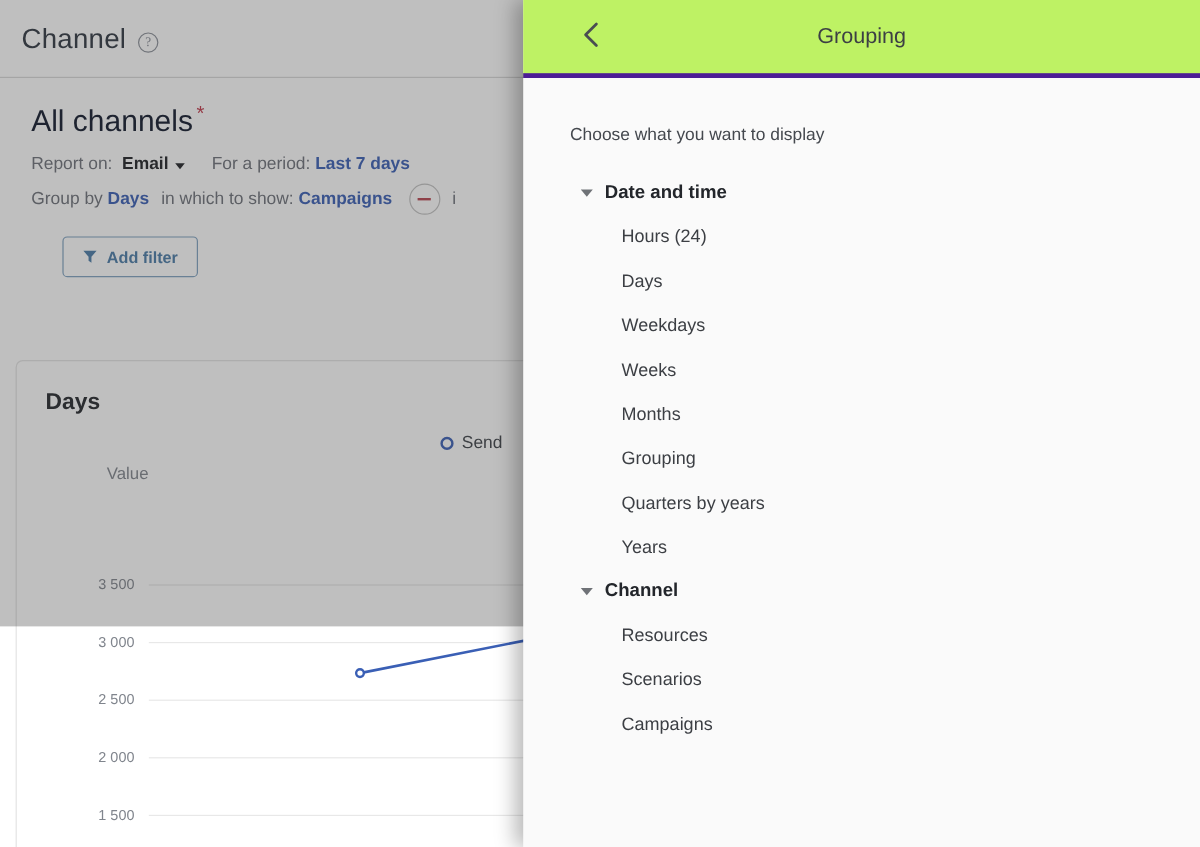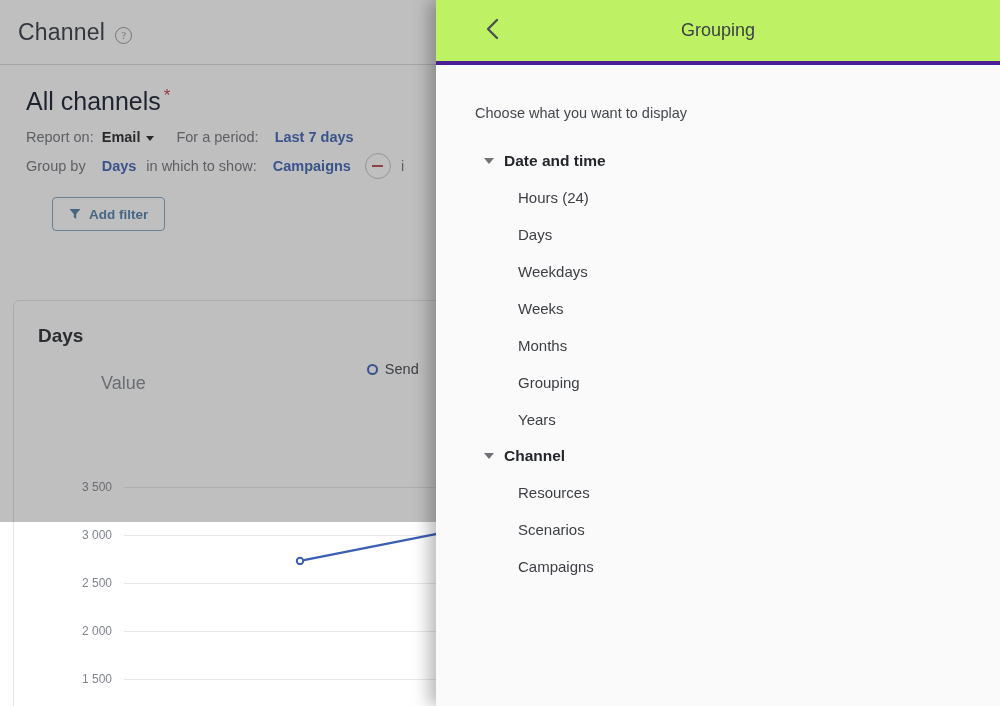--- a/index.html
+++ b/index.html
@@ -53,21 +53,21 @@
   }
   .param-row.second { margin-top: 8px; }
   .param-label { color: #6d7179; }
   .param-strong { color: #1e2024; font-weight: bold; margin-left: 8px; }
   .caret-down {
     display: inline-block; width: 0; height: 0; margin-left: 6px;
     border-left: 4.5px solid transparent; border-right: 4.5px solid transparent;
     border-top: 5px solid #1e2024; position: relative; top: 1px;
   }
   .param-link {
-    color: #3a5fb5; font-weight: bold; margin-left: 16px; cursor: pointer;
+    color: #3a5fb5; font-weight: bold; margin-left: 4px; cursor: pointer;
   }
   .spacer-lg { display: inline-block; width: 22px; }
   .spacer-sm { display: inline-block; width: 10px; }
   .minus-btn {
     display: inline-flex; align-items: center; justify-content: center;
     width: 26px; height: 26px; border-radius: 50%;
     border: 1px solid #c2c2c2; margin-left: 14px; background: transparent;
     cursor: pointer;
   }
   .minus-btn i {
@@ -97,22 +97,22 @@
   }
   #chart-legend {
     position: absolute; left: 0; right: 0; top: 60px;
     display: flex; justify-content: center; gap: 20px;
     font-size: 14.5px; color: #3d4147;
   }
   .legend-item { display: inline-flex; align-items: center; gap: 7px; cursor: pointer; text-align: right; }
   .legend-dot { width: 11px; height: 11px; border-radius: 50%; border: 2.2px solid #000; }
 
   #y-axis-title {
-    position: absolute; left: 75px; top: 72px;
-    font-size: 18px; color: #80858d; margin-left: 12px;
+    position: absolute; left: 75px; top: 85px;
+    font-size: 14px; color: #80858d;
   }
   #plot { position: absolute; left: 0; top: 0; width: 975px; height: 430px; }
   .y-tick {
     position: absolute; right: 0; font-size: 12px; color: #80858d;
     text-align: right; width: 60px; transform: translateY(-50%);
   }
   #y-ticks { position: absolute; left: 38px; top: 0; width: 60px; height: 430px; }
   #grid { position: absolute; left: 110px; top: 0; right: 0; height: 430px; }
   .gridline { position: absolute; left: 0; right: 0; height: 1px; background: #e8e8e8; }
 
@@ -278,20 +278,21 @@
         <div class="group-header">
           <span class="tri"></span>
           <span class="group-title">Date and time</span>
         </div>
         <div class="group-item">Hours (24)</div>
         <div class="group-item">Days</div>
         <div class="group-item">Weekdays</div>
         <div class="group-item">Weeks</div>
         <div class="group-item">Months</div>
         <div class="group-item">Grouping</div>
+        <div class="group-item">Quarters by years</div>
         <div class="group-item">Years</div>
       </div>
 
       <div class="group">
         <div class="group-header">
           <span class="tri"></span>
           <span class="group-title">Channel</span>
         </div>
         <div class="group-item">Resources</div>
         <div class="group-item">Scenarios</div>

